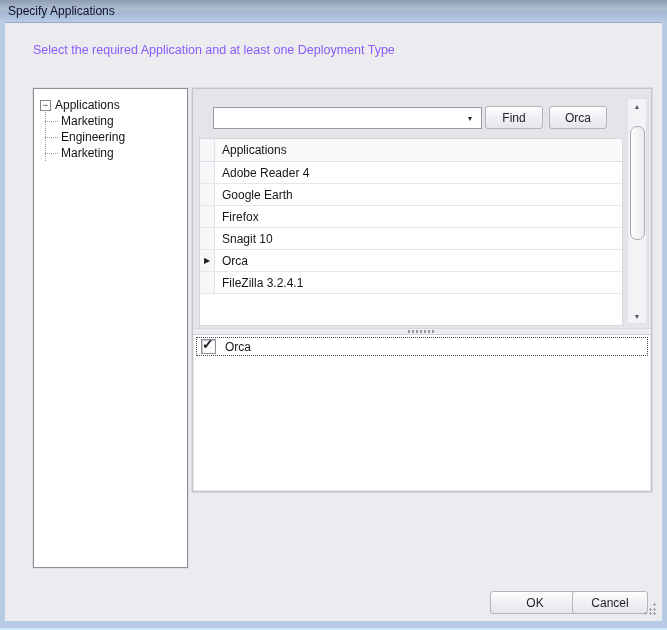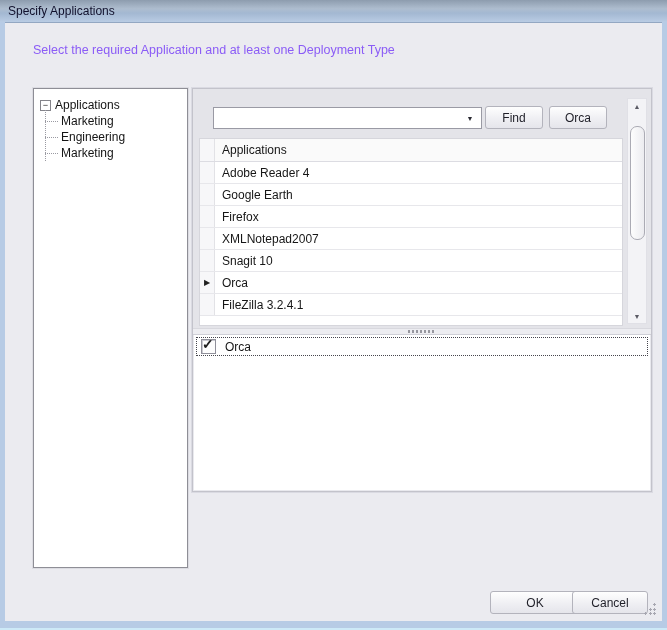--- a/index.html
+++ b/index.html
@@ -167,26 +167,20 @@
         <div class="t-row">
           <div class="cell-ind">
               <span></span>
             </div>
           <div class="cell-name">Firefox</div>
         </div>
         <div class="t-row">
           <div class="cell-ind">
               <span></span>
             </div>
-          <div class="cell-name">XMLNotepad2007</div>
-        </div>
-        <div class="t-row">
-          <div class="cell-ind">
-              <span></span>
-            </div>
           <div class="cell-name">Snagit 10</div>
         </div>
         <div class="t-row">
           <div class="cell-ind">
               <span>▶</span>
             </div>
           <div class="cell-name">Orca</div>
         </div>
         <div class="t-row">
           <div class="cell-ind">

